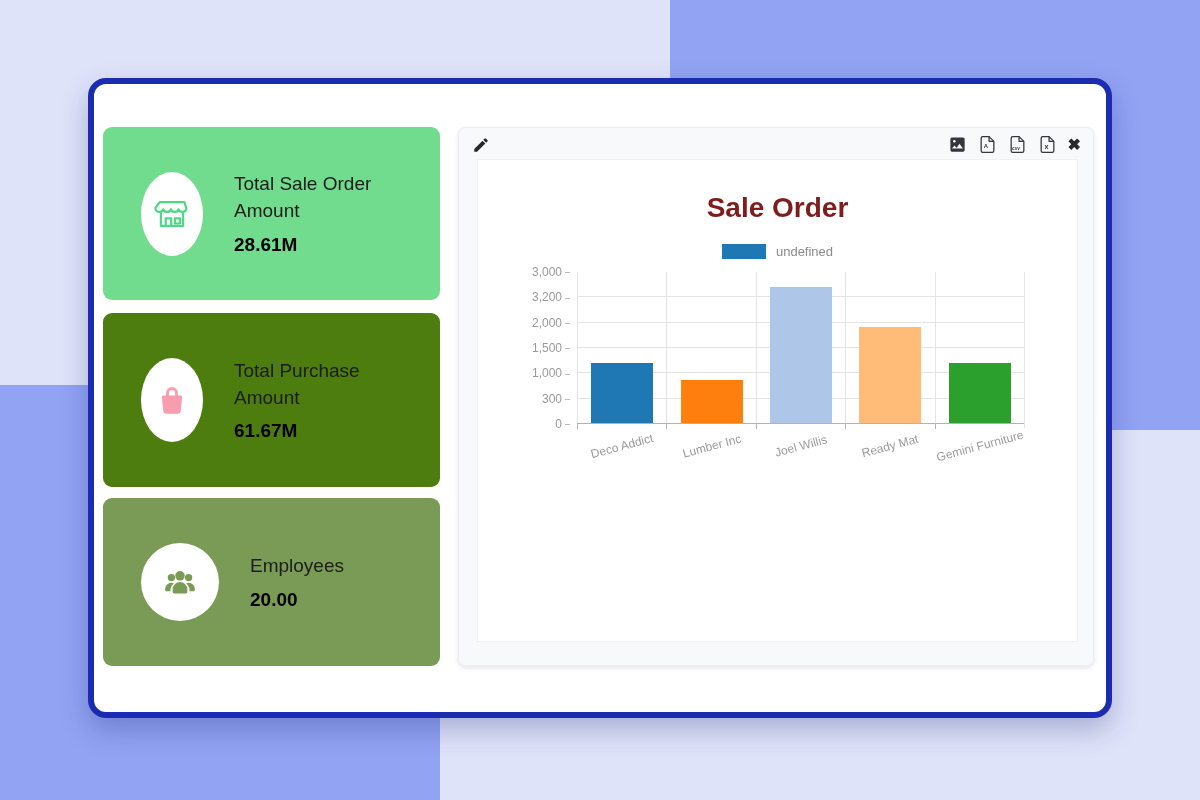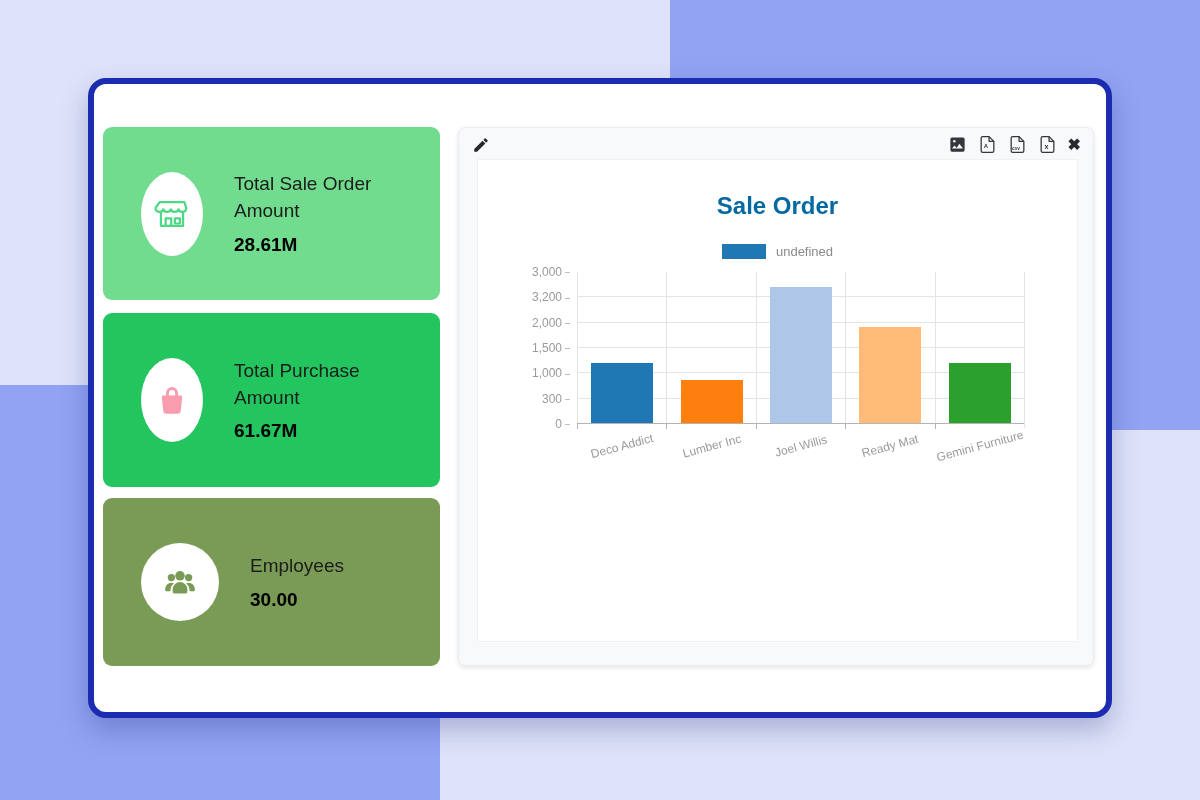--- a/index.html
+++ b/index.html
@@ -58,21 +58,21 @@
   }
   .tool-icon { width:19px; height:19px; cursor:pointer; display:flex; align-items:center; justify-content:center; }
   .close-glyph { font-size:16px; font-weight:bold; color:#26292d; line-height:1; cursor:pointer; }
 
   .chart-card {
     position:absolute; left:18px; top:31px; width:601px; height:483px;
     background:#fff; border:1px solid #f1f1f4;
   }
   .chart-title {
     position:absolute; left:0; top:32px; width:100%;
-    text-align:center; font-size:24px; font-weight:bold; color:#0369a1;
+    text-align:center; font-size:28px; font-weight:bold; color:#7f1d1d;
   }
   .legend {
     position:absolute; left:0; top:84px; width:100%;
     display:flex; align-items:center; justify-content:center; gap:10px;
   }
   .legend-swatch { width:44px; height:15px; }
   .legend-label { font-size:13px; color:#8b8b8b; }
 
   .y-axis { position:absolute; left:0; top:112px; width:92px; height:152px; }
   .ytick {
@@ -121,21 +121,21 @@
           <path d="M8 19.5v-4.7h3.5v4.7"></path>
           <rect x="13.8" y="14.8" width="3.2" height="3.2"></rect>
         </svg>
       </div>
       <div class="stat-text">
         <div class="stat-label">Total Sale Order Amount</div>
         <div class="stat-value">28.61M</div>
       </div>
     </div>
 
-    <div class="stat-card c2" style="background: #22c55e;">
+    <div class="stat-card c2" style="background: #4d7c0f;">
       <div class="stat-icon-wrap">
         <svg width="40" height="40" viewBox="0 0 24 24">
           <path d="M9.3 10.5V7.8a2.7 2.7 0 0 1 5.4 0v2.7" fill="none" stroke="#f99cad" stroke-width="1.7" stroke-linecap="round"></path>
           <path d="M6.8 9.3h10.4a.9.9 0 0 1 .9 1l-.85 8.2a2 2 0 0 1-2 1.8H8.75a2 2 0 0 1-2-1.8l-.85-8.2a.9.9 0 0 1 .9-1z" fill="#f99cad"></path>
         </svg>
       </div>
       <div class="stat-text">
         <div class="stat-label">Total Purchase Amount</div>
         <div class="stat-value">61.67M</div>
       </div>
@@ -147,21 +147,21 @@
           <circle cx="7.3" cy="9.6" r="2"></circle>
           <circle cx="16.7" cy="9.6" r="2"></circle>
           <circle cx="12" cy="8.6" r="2.6"></circle>
           <path d="M12 12a4 4 0 0 1 4 4v1.5a.8.8 0 0 1-.8.8H8.8a.8.8 0 0 1-.8-.8V16a4 4 0 0 1 4-4z"></path>
           <path d="M7.3 12.4c.5 0 1 .1 1.4.3a5.2 5.2 0 0 0-1.9 4.3H4.6a.7.7 0 0 1-.7-.7v-.6a3.4 3.4 0 0 1 3.4-3.3z"></path>
           <path d="M16.7 12.4a3.4 3.4 0 0 1 3.4 3.3v.6a.7.7 0 0 1-.7.7h-2.2a5.2 5.2 0 0 0-1.9-4.3c.4-.2.9-.3 1.4-.3z"></path>
         </svg>
       </div>
       <div class="stat-text">
         <div class="stat-label">Employees</div>
-        <div class="stat-value">30.00</div>
+        <div class="stat-value">20.00</div>
       </div>
     </div>
 
     <div class="chart-panel">
       <div class="panel-toolbar">
         <div class="edit-btn">
           <svg width="18" height="18" viewBox="0 0 24 24" fill="#26292d">
             <path d="M3 17.25V21h3.75L17.8 9.94l-3.75-3.75L3 17.25zM20.7 7.04a1 1 0 0 0 0-1.41l-2.34-2.34a1 1 0 0 0-1.41 0l-1.83 1.83 3.75 3.75 1.83-1.83z"></path>
           </svg>
         </div>

